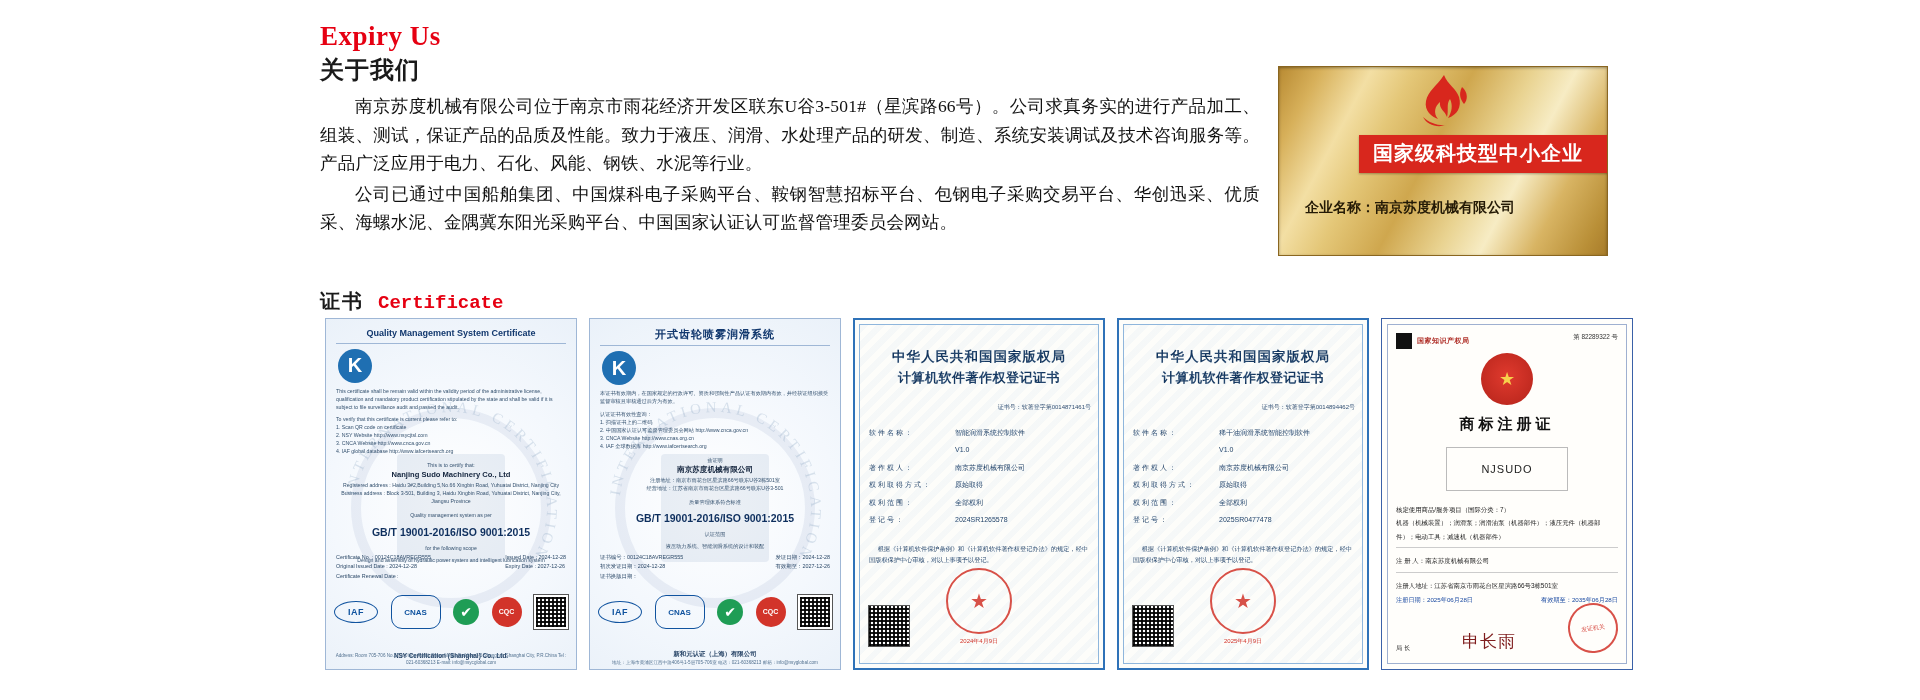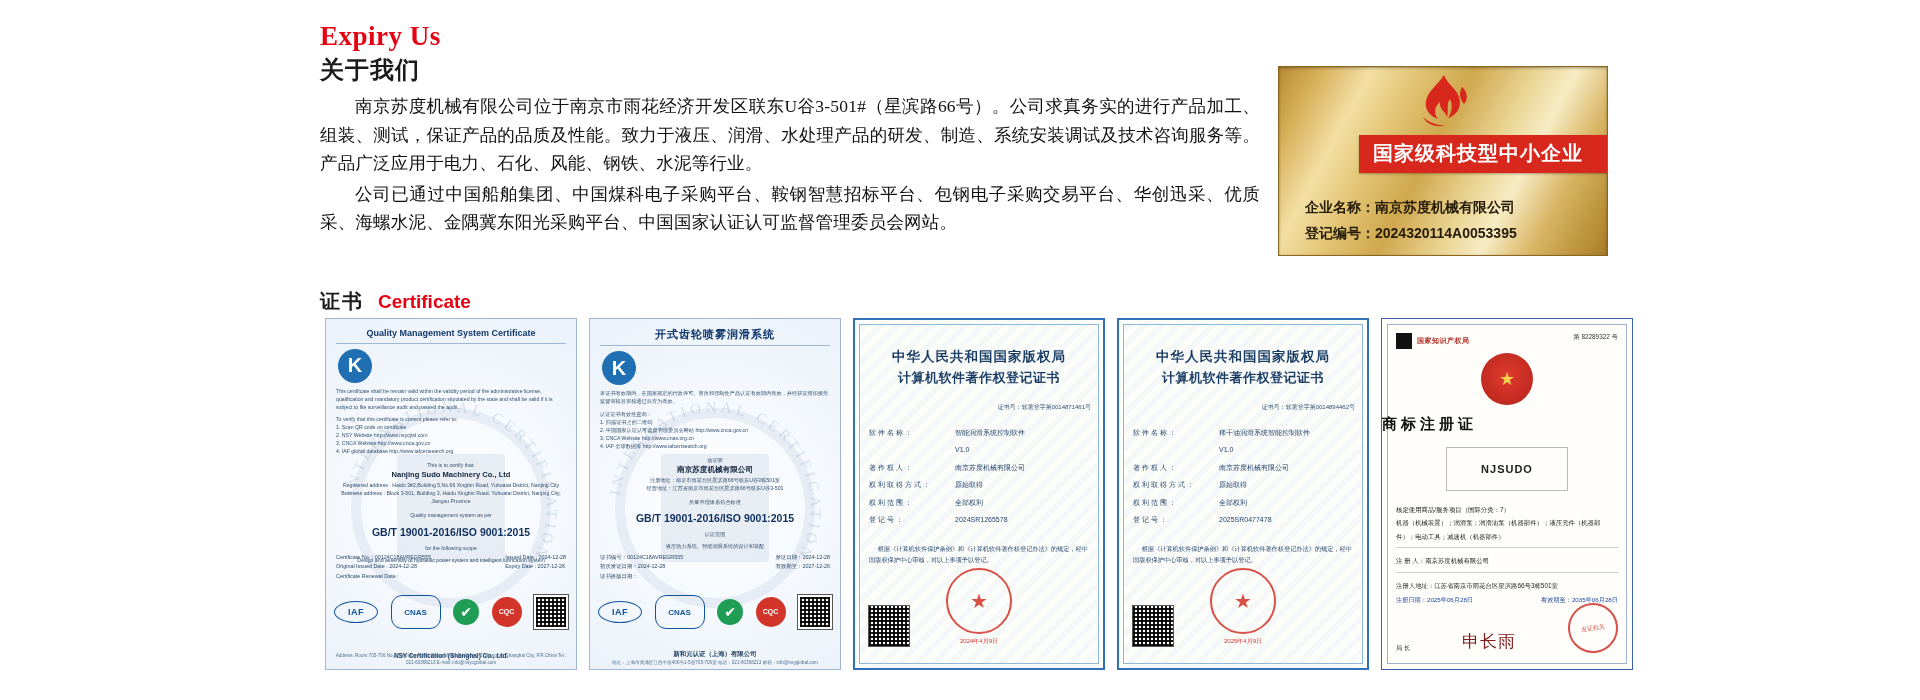--- a/index.html
+++ b/index.html
@@ -119,21 +119,21 @@
     align-items: baseline;
     gap: 14px;
   }
   .cert-head .cn {
     font-size: 20px;
     font-weight: bold;
     color: #1a1a1a;
     letter-spacing: 2px;
   }
   .cert-head .en {
-    font-family: Liberation Sans, sans-serif;
+    font-family: Liberation Mono, monospace;
     font-size: 19px;
     font-weight: bold;
     color: #e60012;
   }
 
   
   .cert-strip {
     position: absolute;
     left: 0;
     top: 318px;
@@ -435,35 +435,35 @@
     width: 52px; height: 52px;
     border-radius: 50%;
     background: radial-gradient(circle at 50% 45%, #e03a2e 0%, #c12a20 70%, #9d1d15 100%);
     display: flex; align-items: center; justify-content: center;
     color: #f7d14c;
     font-size: 18px;
   }
   .tm-title {
     position: absolute;
     left: 0; right: 0; top: 96px;
-    text-align: left;
+    text-align: center;
     font-family: "Liberation Serif", serif;
     font-size: 15px;
     font-weight: bold;
     color: #111;
     letter-spacing: 4px;
   }
   .tm-mark-box {
     position: absolute;
     left: 50%; top: 128px;
     transform: translateX(-50%);
     width: 122px; height: 44px;
     border: 1px solid #bbb;
     display: flex; align-items: center; justify-content: center;
-    font-size: 11px; font-weight: bold; color: #222;
+    font-size: 11px; font-weight: normal; color: #222;
     letter-spacing: 1px;
   }
   .tm-lines {
     position: absolute;
     left: 14px; right: 14px; top: 184px;
     font-size: 6.4px;
     color: #222;
     line-height: 2.1;
   }
   .tm-lines .hr { height: 1px; background: #ccc; margin: 4px 0 6px 0; }
@@ -517,23 +517,20 @@
       <svg class="flame" width="74" height="62" viewBox="0 0 74 62">
         <path d="M38 2 C30 14 22 18 20 28 C18 38 26 44 32 46 C27 40 29 33 34 29 C33 36 39 38 41 44 C43 37 40 31 44 26 C47 32 46 39 42 45 C51 42 56 34 53 24 C50 15 42 12 38 2 Z" fill="#d8271d"></path>
         <path d="M56 14 C52 22 55 27 58 31 C62 27 62 19 56 14 Z" fill="#d8271d"></path>
         <path d="M17 44 C23 50 33 53 40 52 C31 55 21 52 17 44 Z" fill="#d8271d"></path>
       </svg>
       <div class="plaque-banner">国家级科技型中小企业</div>
     </div>
     <div class="plaque-lines">
       <div class="plaque-line">
         <span>企业名称：</span><span>南京苏度机械有限公司</span>
-      </div>
-      <div class="plaque-line">
-        <span>登记编号：</span><span>2024320114A0053395</span>
       </div>
     </div>
   </div>
 
   <div class="cert-head">
     <span class="cn">证书</span>
     <span class="en">Certificate</span>
   </div>
 
   <div class="cert-strip">

